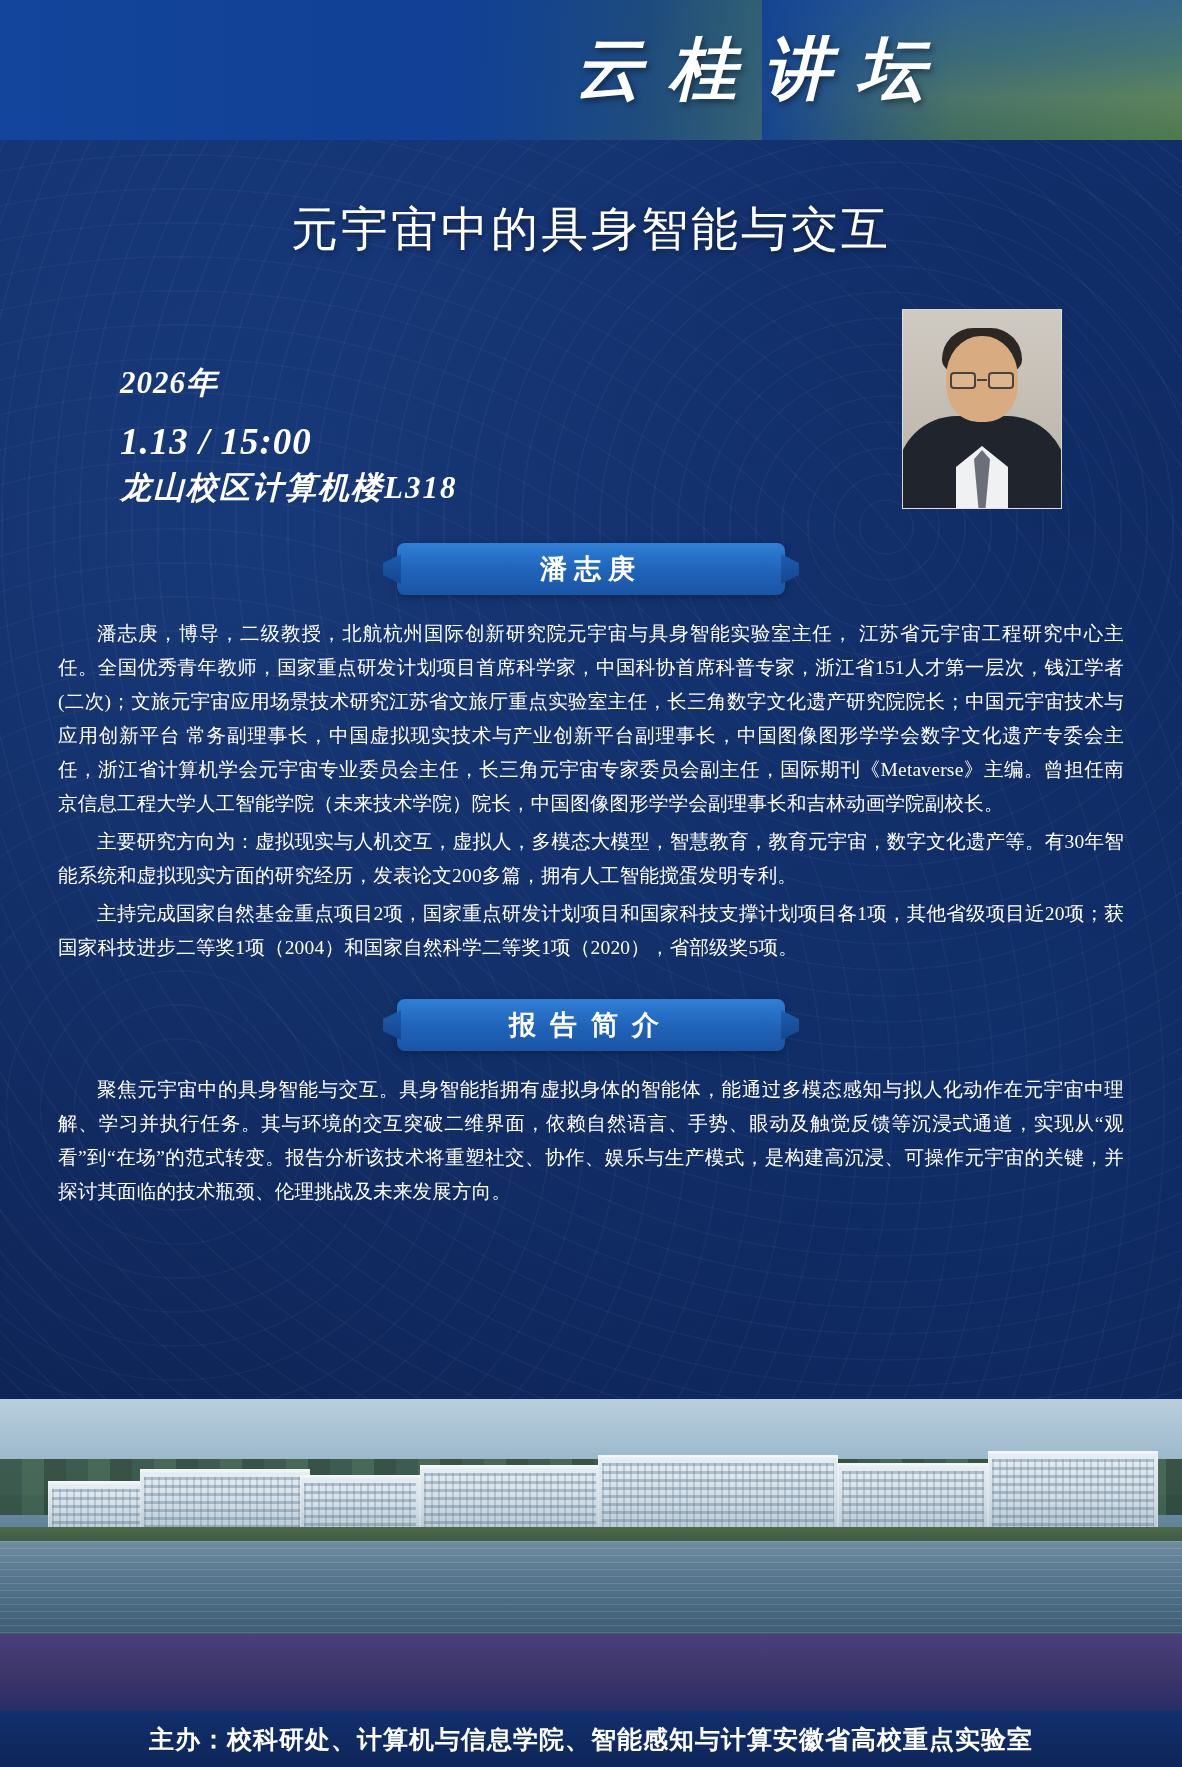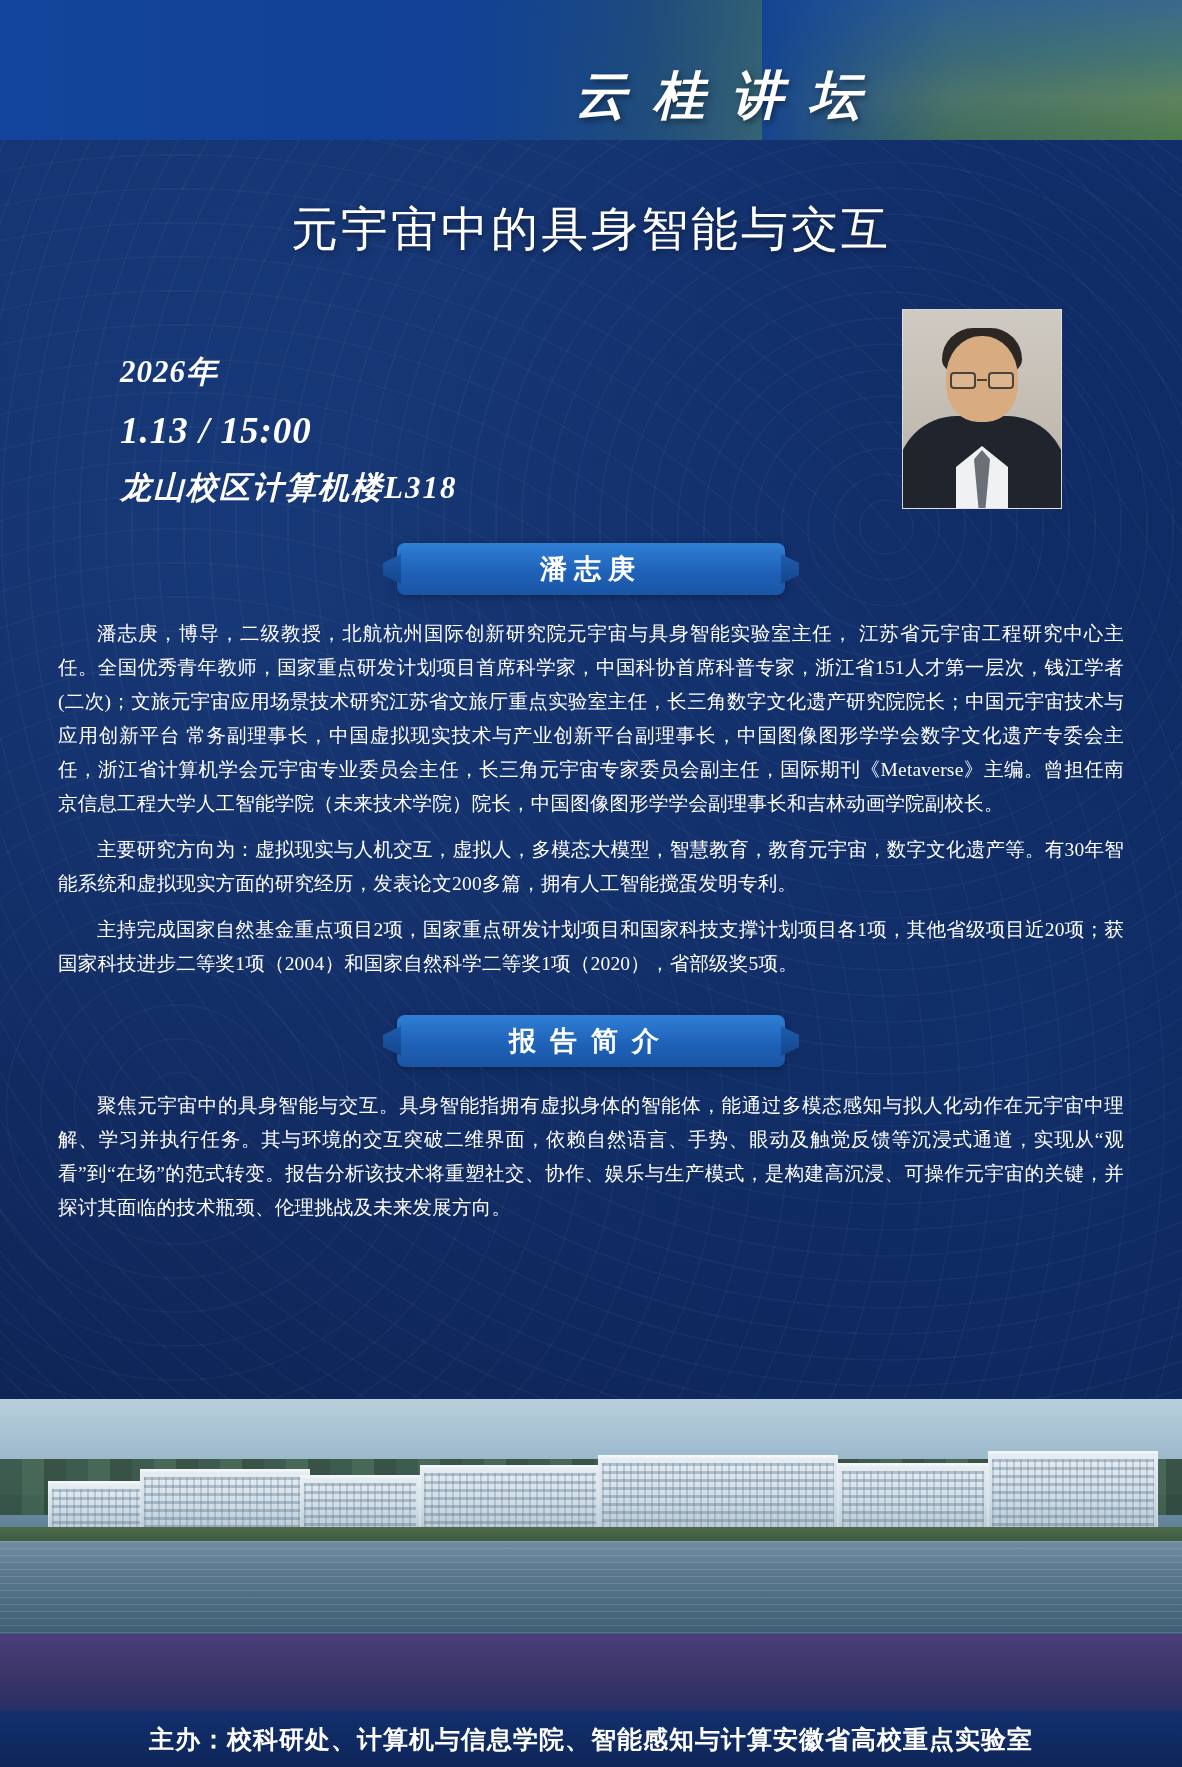--- a/index.html
+++ b/index.html
@@ -87,25 +87,24 @@
     text-shadow: 0 1px 2px rgba(0,0,0,.35);
   }
   .uni-en {
     font-size: 15.5px; letter-spacing: 2.6px; font-weight:700;
     margin-top: 6px;
   }
   .forum-title {
     position:absolute; left:575px; top:24px; z-index:5;
     color:#ffffff;
     font-family:"Liberation Serif", serif;
-    font-size: 52px; font-weight:700;
+    font-size: 68px; font-weight:700;
     letter-spacing: 26px;
     text-shadow: 2px 3px 6px rgba(0,0,0,.45);
     font-style: italic;
-    margin-top: 37px;
   }
 
   
   .main-title {
     margin-top: 58px;
     text-align:center;
     color:#fff;
     font-family:"Liberation Serif", serif;
     font-size: 47px; font-weight:400;
     letter-spacing: 3px;
@@ -116,21 +115,21 @@
   
   .info-row {
     position:relative; z-index:4;
     margin-top: 48px;
     padding: 0 60px 0 120px;
     display:flex; align-items:flex-end; justify-content:space-between;
   }
   .info-block { color:#fff; font-family:"Liberation Serif", serif; font-style: italic; }
   .info-year { font-size: 31px; font-weight:700; letter-spacing:1px; }
   .info-time { font-size: 37px; font-weight:700; margin-top: 16px; letter-spacing:1px; }
-  .info-place { font-size: 31px; font-weight:700; margin-top: 15px; letter-spacing:2px; }
+  .info-place { font-size: 31px; font-weight:700; margin-top: 4px; letter-spacing:2px; }
   .portrait {
     width: 160px; height: 200px;
     background: linear-gradient(180deg,#d7d2cc 0%, #c4bdb4 100%);
     border: 1px solid rgba(255,255,255,.35);
     position:relative; overflow:hidden;
     flex: 0 0 auto;
     margin-right: 60px;
   }
   .p-bg { position:absolute; inset:0; background: linear-gradient(180deg,#cfcac2 0%, #b9b1a6 100%); }
   .p-head {
@@ -190,21 +189,21 @@
     position:relative; z-index:4;
     margin: 22px 58px 0 58px;
     color:#ffffff;
     font-family:"Liberation Serif", serif;
     font-size: 19.5px;
     line-height: 34px;
     text-align: justify;
     letter-spacing: .2px;
   }
   .body-text p { text-indent: 2em; margin-bottom: 0; }
-  .body-text p + p { margin-top: 12px; }
+  .body-text p + p { margin-top: 4px; }
 
   
   .campus {
     position:absolute; left:0; bottom:133px; width:1182px; height:235px;
     background: linear-gradient(180deg, #9fb8c9 0%, #8fa9bd 16%, #6f8fa6 40%, #5d7f96 58%, #4e6e86 100%);
     overflow:hidden; z-index:3;
   }
   .sky { position:absolute; left:0; top:0; width:100%; height:96px;
     background: linear-gradient(180deg,#b9cfdd 0%, #9dbacd 60%, #8aa9bf 100%); }
   .treeline { position:absolute; left:0; top:60px; width:100%; height:56px;

